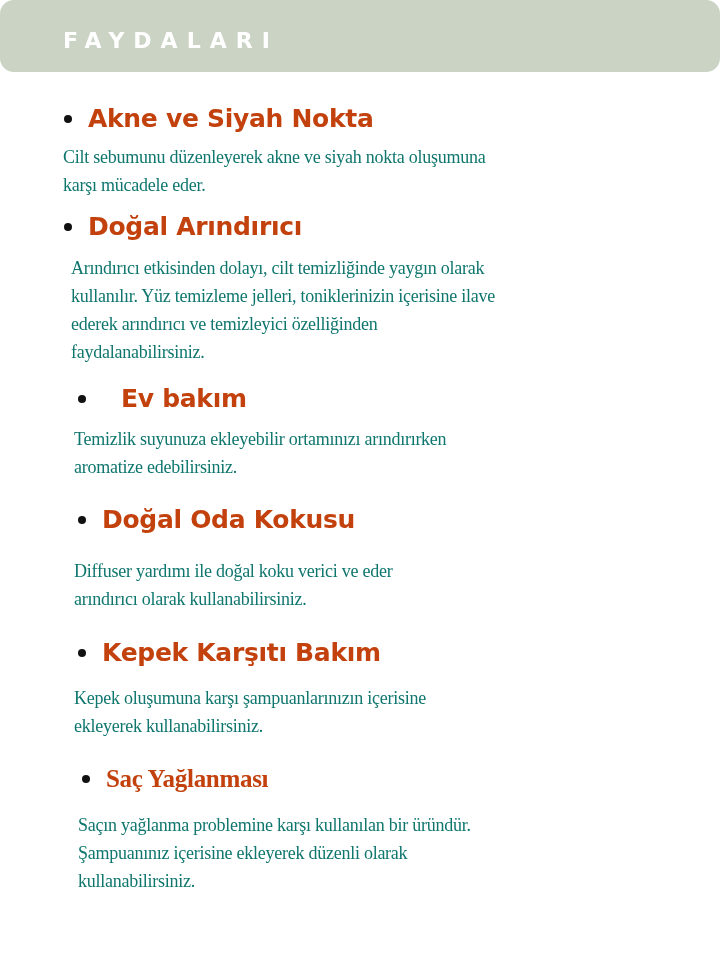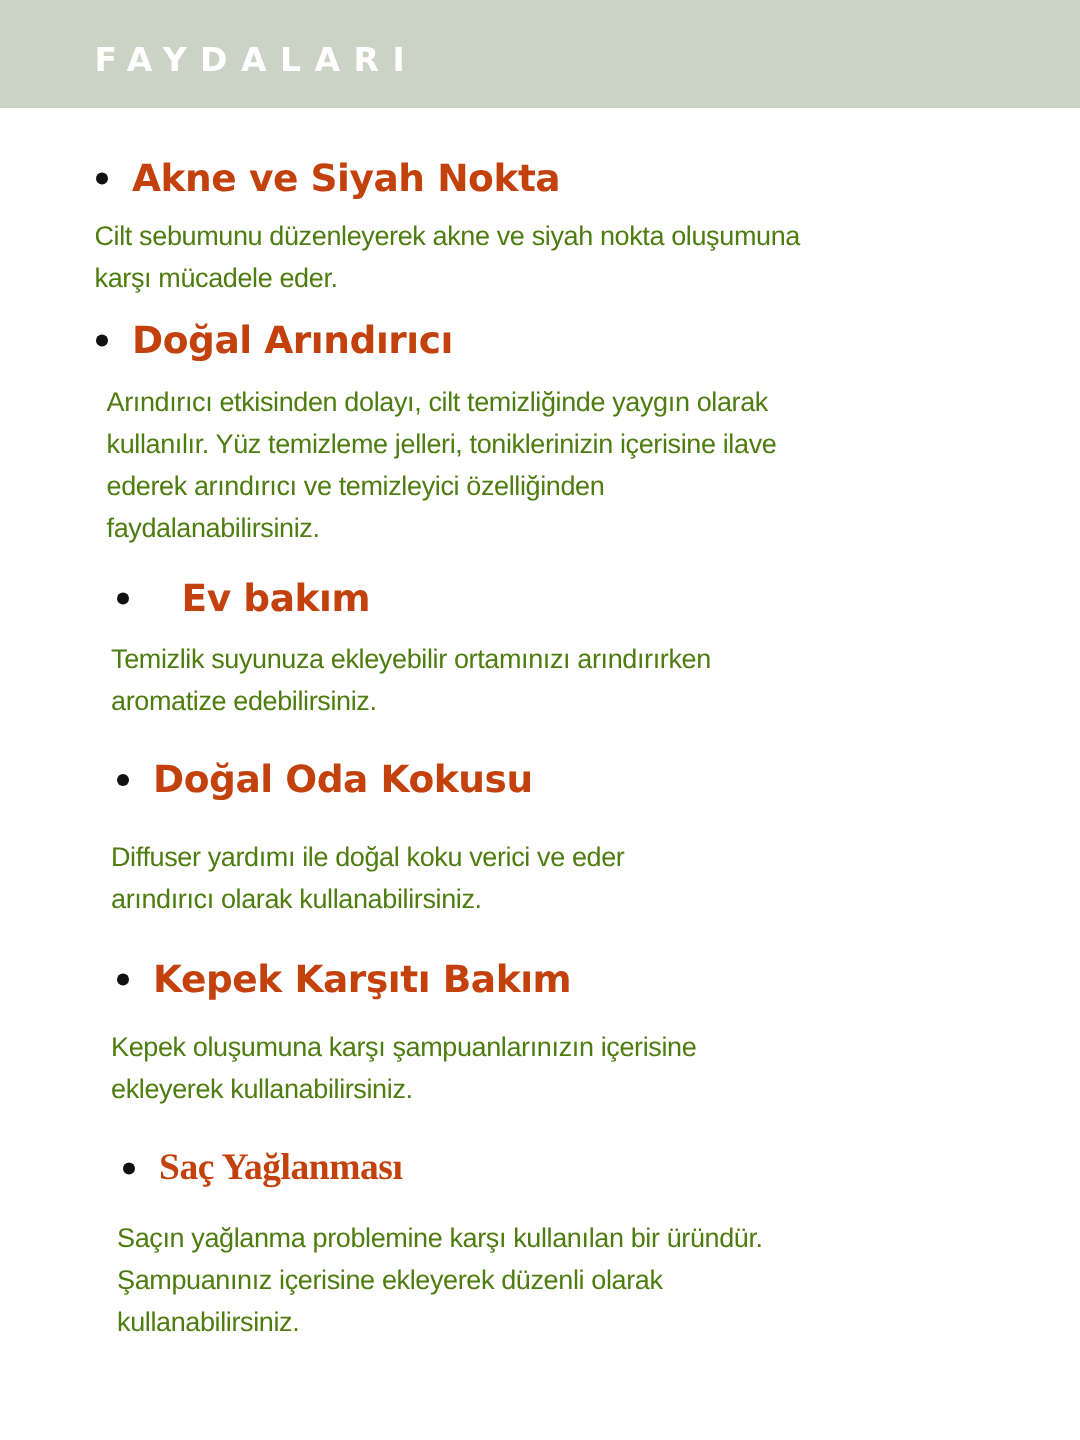--- a/index.html
+++ b/index.html
@@ -14,20 +14,21 @@
       overflow: hidden;
       font-family: "Liberation Sans", "DejaVu Sans", sans-serif;
       color: #111111;
     }
     .header {
       position: absolute;
       left: 0; top: 0;
       width: 720px;
       height: 72px;
       background: #cbd3c4;
+      border-radius: 14px;
     }
     .header-title {
       position: absolute;
       left: 63px;
       top: 30px;
       font-family: "DejaVu Sans", sans-serif;
       font-weight: bold;
       font-size: 22px;
       letter-spacing: 9px;
       color: #ffffff;
@@ -49,24 +50,24 @@
     .bullet {
       display: inline-block;
       width: 8px;
       height: 8px;
       border-radius: 50%;
       background: #111111;
       margin-right: 16px;
       flex: none;
     }
     .item-body {
-      font-family: Liberation Sans, sans-serif;
+      font-family: Liberation Serif, serif;
       font-size: 18px;
       line-height: 28px;
-      color: #4d7c0f;
+      color: #0f766e;
       white-space: pre-line;
       letter-spacing: -0.25px;
     }
   </style>
 </head>
 <body>
 
 <div class="header">
   <div class="header-title">FAYDALARI</div>
 </div>

